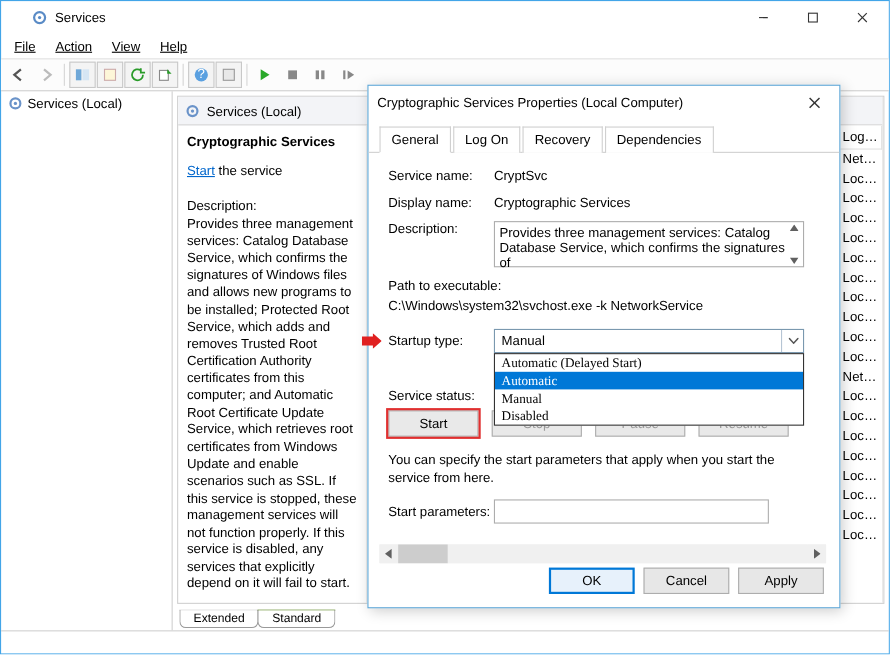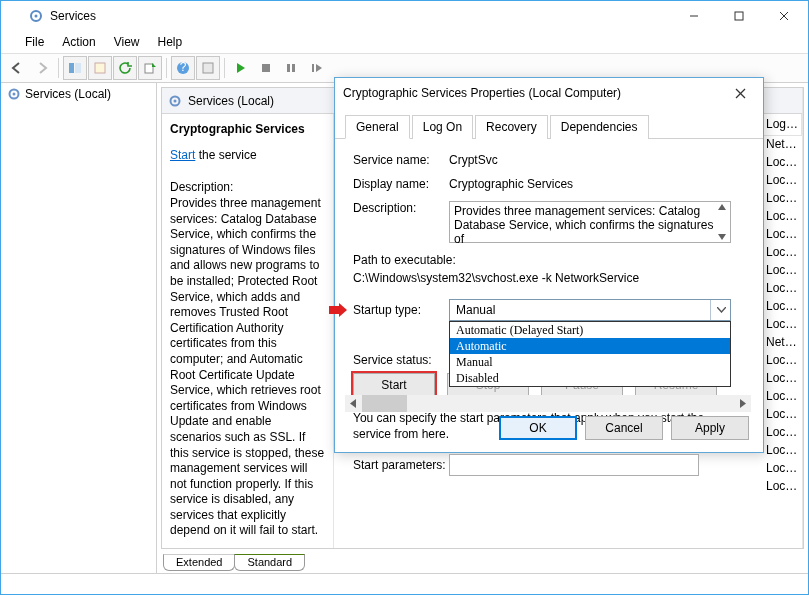--- a/index.html
+++ b/index.html
@@ -4,21 +4,21 @@
 <style>
 * { box-sizing: border-box; font-family: "Segoe UI", Tahoma, sans-serif; font-size: 12px; }
 body { margin: 0; background: #fff; }
 .window { width: 809px; height: 595px; border: 1px solid #42a5e8; position: relative; background: #fff; }
 .titlebar { height: 30px; display: flex; align-items: center; padding: 0 2px 0 8px; margin-left: 19px; }
 .titlebar .ico { width: 16px; height: 16px; margin-right: 6px; }
 .titlebar .title { flex: 1; }
 .winbtns { display: flex; }
 .winbtn { width: 45px; height: 28px; display: flex; align-items: center; justify-content: center; }
 .winbtn svg { width: 10px; height: 10px; }
-.menubar { height: 22px; display: flex; align-items: flex-start; padding: 2px 16px; gap: 2px; }
+.menubar { height: 22px; display: flex; align-items: flex-start; padding: 2px 4px; gap: 2px; text-decoration: underline; }
 .menuitem { padding: 2px 8px; }
 .toolbar { height: 30px; border-top: 1px solid #e0e0e0; border-bottom: 1px solid #d0d0d0; display: flex; align-items: center; padding: 0 4px; gap: 1px; background: #fcfcfc; }
 .tbtn { width: 24px; height: 24px; display: flex; align-items: center; justify-content: center; border: 1px solid transparent; }
 .tbtn.box { border: 1px solid #c8c8c8; background: #f4f4f4; }
 .tsep { width: 1px; height: 20px; background: #d5d5d5; margin: 0 3px; }
 .body { display: flex; height: 490px; }
 .leftpane { width: 156px; border-right: 1px solid #d0d0d0; }
 .lp-body { padding: 4px 6px; display: flex; align-items: center; gap: 4px; }
 .rightpane { flex: 1; position: relative; padding: 4px; }
 .detail { border: 1px solid #d0d0d0; height: 462px; display: flex; position: relative; }
@@ -33,21 +33,21 @@
 .tab { padding: 1px 12px 2px; border: 1px solid #999; border-top-color: #ccc; border-radius: 0 0 6px 6px; margin-right: -1px; background: #fff; font-size: 11px; }
 .tab.active { background: #fff; border-top: 1px solid #4d7c0f; }
 .grid-head { position: absolute; top: 0; right: 0; display: flex; height: 22px; background: #fff; }
 .gh { border-right: 1px solid #e2e2e2; border-bottom: 1px solid #e2e2e2; padding: 3px 6px; white-space: nowrap; overflow: hidden; }
 .grid-rows { position: absolute; top: 22px; right: 0; }
 .row { display: flex; height: 18px; }
 .cell { padding: 1px 6px; white-space: nowrap; overflow: hidden; }
 .status { height: 21px; border-top: 1px solid #d0d0d0; }
 .gearico { display: inline-block; }
 
-.dialog { position: absolute; left: 333px; top: 76px; width: 430px; height: 376px; background: #fff; border: 1px solid #5ea7d8; box-shadow: 2px 2px 12px rgba(0,0,0,.2); z-index: 50; }
+.dialog { position: absolute; left: 333px; top: 76px; width: 430px; height: 476px; background: #fff; border: 1px solid #5ea7d8; box-shadow: 2px 2px 12px rgba(0,0,0,.2); z-index: 50; }
 .dlg-title { height: 30px; display: flex; align-items: center; padding: 0 8px; }
 .dlg-title .t { flex: 1; }
 .dlg-close { width: 30px; height: 28px; display: flex; align-items: center; justify-content: center; }
 .dlg-tabs { display: flex; padding: 4px 10px 0; border-bottom: 1px solid #d0d0d0; margin-top: 2px; }
 .dtab { padding: 4px 10px; border: 1px solid #d0d0d0; border-bottom: none; margin-right: 2px; background: #fff; position: relative; top: 1px; }
 .dtab.active { border-bottom: 1px solid #fff; }
 .dlg-body { padding: 14px 18px 4px; }
 .frow { display: flex; margin-bottom: 10px; align-items: flex-start; }
 .flab { width: 96px; }
 .fval { flex: 1; }

